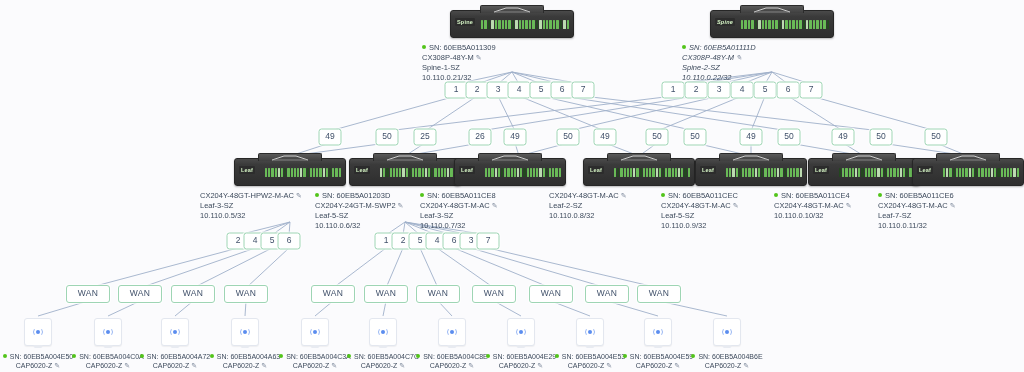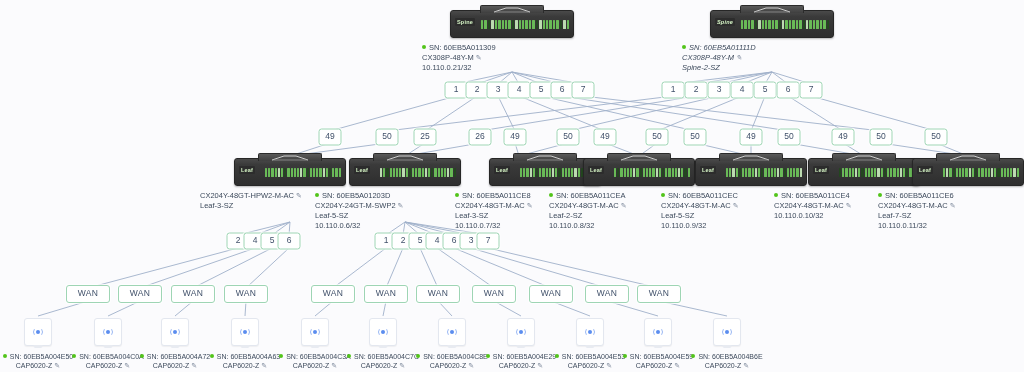--- a/index.html
+++ b/index.html
@@ -185,20 +185,21 @@
             <i class=""></i>
             <i class=""></i>
             <i class="off"></i>
             <i class="w"></i>
             <i class=""></i>
           </span>
         </div>
         <div class="meta">
           <div class="sn"><span class="dot"></span><span>SN: 60EB5A011309</span></div>
           <div class="model"><span>CX308P-48Y-M</span><span class="ed">✎</span></div>
+          <div class="nm">Spine-1-SZ</div>
           <div class="ip">10.110.0.21/32</div>
         </div>
       </div>
       <div class="chip" style="left: 456px; top: 90px;">1</div>
       <div class="chip" style="left: 477px; top: 90px;">2</div>
       <div class="chip" style="left: 498px; top: 90px;">3</div>
       <div class="chip" style="left: 519px; top: 90px;">4</div>
       <div class="chip" style="left: 541px; top: 90px;">5</div>
       <div class="chip" style="left: 562px; top: 90px;">6</div>
       <div class="chip" style="left: 583px; top: 90px;">7</div>
@@ -236,20 +237,21 @@
             <i class=""></i>
             <i class=""></i>
             <i class=""></i>
             <i class="off"></i>
           </span>
         </div>
         <div class="meta">
           <div class="sn"><span class="dot"></span><span>SN: 60EB5A01111D</span></div>
           <div class="model"><span>CX308P-48Y-M</span><span class="ed">✎</span></div>
           <div class="nm">Spine-2-SZ</div>
+          <div class="ip">10.110.0.22/32</div>
         </div>
       </div>
       <div class="chip" style="left: 673px; top: 90px;">1</div>
       <div class="chip" style="left: 696px; top: 90px;">2</div>
       <div class="chip" style="left: 719px; top: 90px;">3</div>
       <div class="chip" style="left: 742px; top: 90px;">4</div>
       <div class="chip" style="left: 765px; top: 90px;">5</div>
       <div class="chip" style="left: 788px; top: 90px;">6</div>
       <div class="chip" style="left: 811px; top: 90px;">7</div>
       <div class="node" style="left: 290px; top: 158px;">
@@ -283,20 +285,21 @@
             <i class=""></i>
             <i class="off"></i>
             <i class=""></i>
             <i class=""></i>
             <i class=""></i>
           </span>
         </div>
         <div class="meta">
           <div class="model"><span>CX204Y-48GT-HPW2-M-AC</span><span class="ed">✎</span></div>
           <div class="nm">Leaf-3-SZ</div>
+          <div class="ip">10.110.0.5/32</div>
         </div>
       </div>
       <div class="node" style="left: 405px; top: 158px;">
         <div class="sw">
           <div class="lid"></div>
           <svg class="xmark" viewBox="0 0 40 6">
             <path d="M2 5 L14 1 M38 5 L26 1 M14 1 L26 1" stroke="#cfcfcf" stroke-width="1" fill="none"></path>
             <path d="M2 5 L38 5" stroke="#9b9b9b" stroke-width="0.8" fill="none"></path>
           </svg>
           <span class="tag">Leaf</span>
@@ -327,21 +330,21 @@
             <i class="off"></i>
           </span>
         </div>
         <div class="meta">
           <div class="sn"><span class="dot"></span><span>SN: 60EB5A01203D</span></div>
           <div class="model"><span>CX204Y-24GT-M-SWP2</span><span class="ed">✎</span></div>
           <div class="nm">Leaf-5-SZ</div>
           <div class="ip">10.110.0.6/32</div>
         </div>
       </div>
-      <div class="node" style="left: 545px; top: 158px;">
+      <div class="node" style="left: 510px; top: 158px;">
         <div class="sw">
           <div class="lid"></div>
           <svg class="xmark" viewBox="0 0 40 6">
             <path d="M2 5 L14 1 M38 5 L26 1 M14 1 L26 1" stroke="#cfcfcf" stroke-width="1" fill="none"></path>
             <path d="M2 5 L38 5" stroke="#9b9b9b" stroke-width="0.8" fill="none"></path>
           </svg>
           <span class="tag">Leaf</span>
           <span class="ports">
             <i class=""></i>
             <i class=""></i>
@@ -405,21 +408,20 @@
             <i class=""></i>
             <i class=""></i>
             <i class=""></i>
             <i class="w"></i>
             <i class=""></i>
             <i class="off"></i>
             <i class=""></i>
           </span>
         </div>
         <div class="meta">
-          <div class="sn"><span class="dot"></span><span>SN: 60EB5A011CEA</span></div>
           <div class="model"><span>CX204Y-48GT-M-AC</span><span class="ed">✎</span></div>
           <div class="nm">Leaf-2-SZ</div>
           <div class="ip">10.110.0.8/32</div>
         </div>
       </div>
       <div class="node" style="left: 751px; top: 158px;">
         <div class="sw">
           <div class="lid"></div>
           <svg class="xmark" viewBox="0 0 40 6">
             <path d="M2 5 L14 1 M38 5 L26 1 M14 1 L26 1" stroke="#cfcfcf" stroke-width="1" fill="none"></path>

